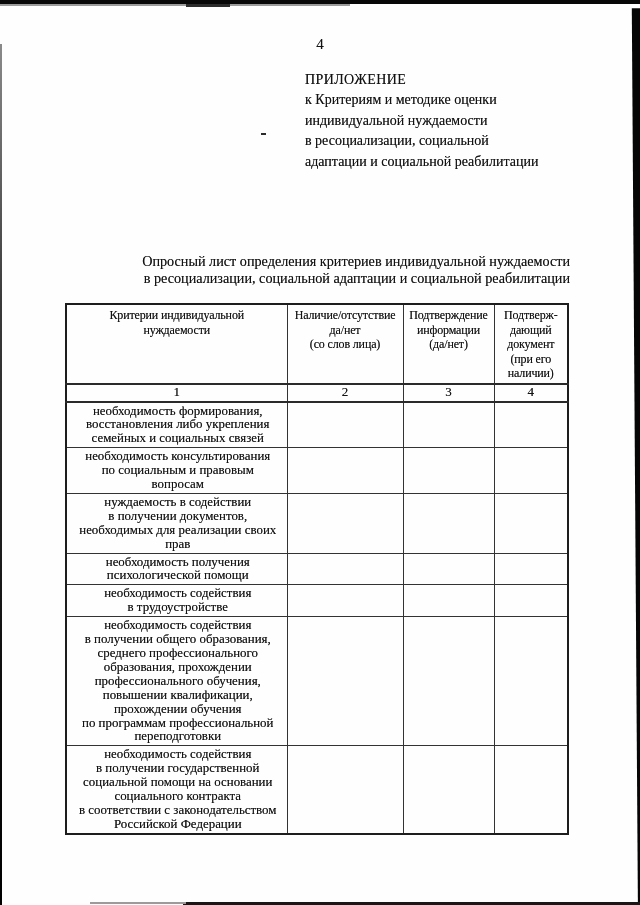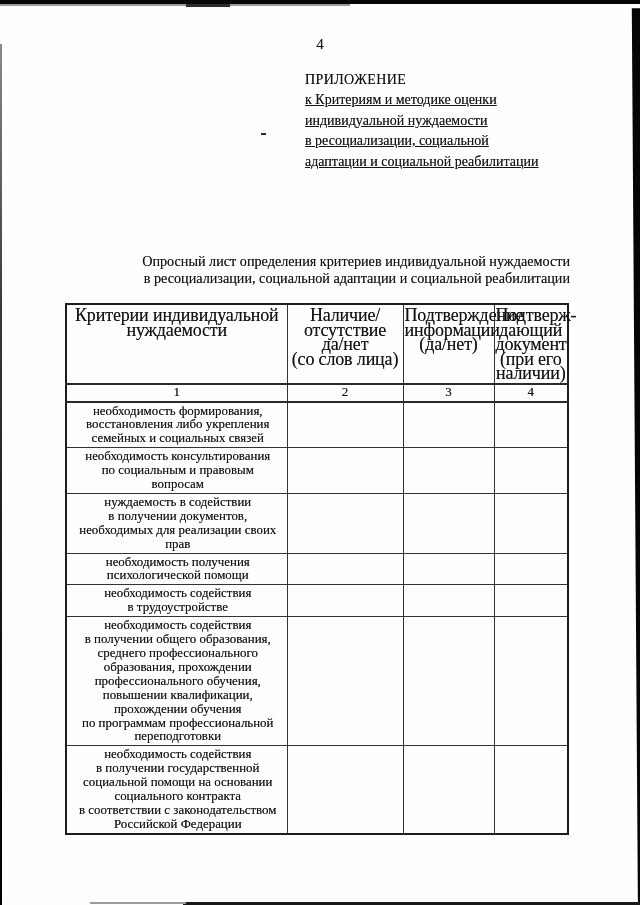--- a/index.html
+++ b/index.html
@@ -33,21 +33,21 @@
   
   .page-number {
     position:absolute; top:36px; left:0; width:640px;
     text-align:center; font-size:15px;
   }
   .appendix {
     position:absolute; top:70px; left:305px; width:260px;
     font-size:14px; line-height:20.4px;
   }
   .appendix .heading { letter-spacing:0.4px; }
-  .appendix .lines { white-space:pre-line;text-decoration:underline; }
+  .appendix .lines { white-space:pre-line; }
   .appendix .note { margin-top:11px; }
 
   .doc-title {
     position:absolute; top:253px; left:30px; width:540px;
     text-align:right; font-size:14.2px; line-height:16.8px;
     white-space:pre-line;
   }
 
   
   table.criteria-table {
@@ -56,21 +56,21 @@
     border-collapse:collapse; table-layout:fixed;
     font-size:12.9px;
   }
   table.criteria-table, .criteria-table th, .criteria-table td {
     border:1px solid #333;
   }
   table.criteria-table { border:2px solid #1d1d1d; }
   .criteria-table th {
     font-weight:normal; vertical-align:top; text-align:center;
     padding:3px 1px 2px;
-    font-size:18px; line-height:14.5px; letter-spacing:-0.15px;
+    font-size:12px; line-height:14.5px; letter-spacing:-0.15px;
     white-space:pre-line;
     border-bottom:2px solid #2a2a2a;
     height:71px;
   }
   .numbers-row td {
     text-align:center; vertical-align:middle;
     height:15px; line-height:14px; padding:0 0 1px;
     border-bottom:2px solid #2a2a2a;
     font-size:13px;
   }

